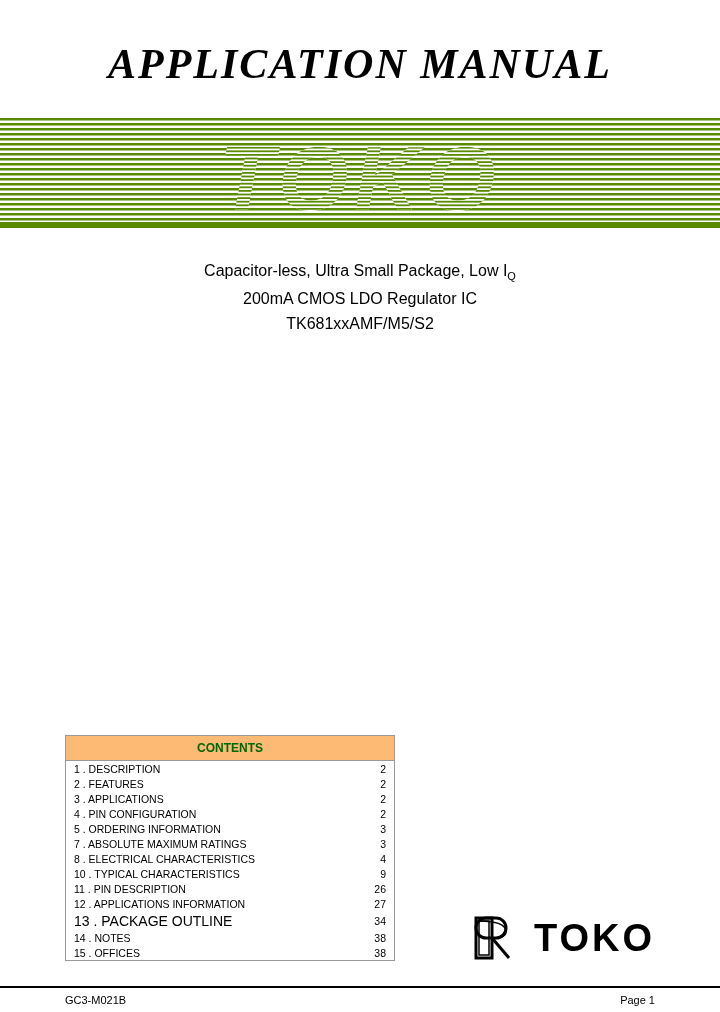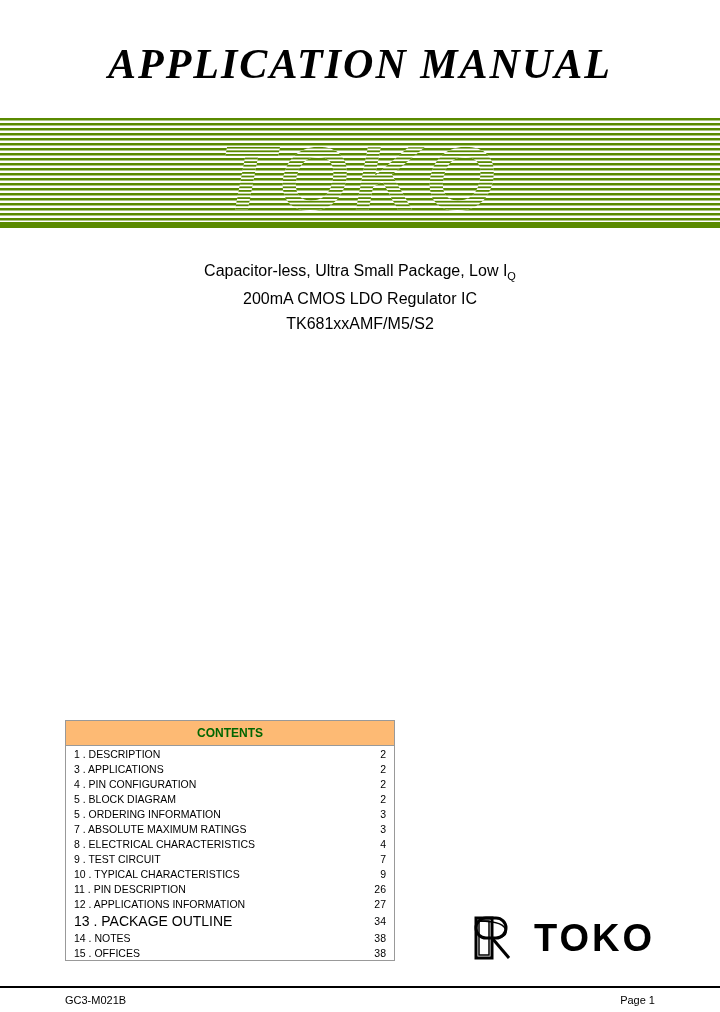--- a/index.html
+++ b/index.html
@@ -214,46 +214,42 @@
               <span>CONTENTS</span>
             </th>
           </tr>
         </thead>
         <tbody id="contents-tbody">
         <tr>
               <td style="padding: 1.5px 8px; border-left: 1px solid rgb(153, 153, 153); font-size: 10.5px; color: rgb(0, 0, 0);">1 . DESCRIPTION</td>
               <td style="padding: 1.5px 8px; border-right: 1px solid rgb(153, 153, 153); font-size: 10.5px; color: rgb(0, 0, 0); text-align: right;">2</td>
             </tr>
             <tr>
+              <td style="padding: 1.5px 8px; border-left: 1px solid rgb(153, 153, 153); font-size: 10.5px; color: rgb(0, 0, 0);">2 . FEATURES</td>
+              <td style="padding: 1.5px 8px; border-right: 1px solid rgb(153, 153, 153); font-size: 10.5px; color: rgb(0, 0, 0); text-align: right;">2</td>
+            </tr>
+            <tr>
               <td style="padding: 1.5px 8px; border-left: 1px solid rgb(153, 153, 153); font-size: 10.5px; color: rgb(0, 0, 0);">3 . APPLICATIONS</td>
               <td style="padding: 1.5px 8px; border-right: 1px solid rgb(153, 153, 153); font-size: 10.5px; color: rgb(0, 0, 0); text-align: right;">2</td>
             </tr>
             <tr>
               <td style="padding: 1.5px 8px; border-left: 1px solid rgb(153, 153, 153); font-size: 10.5px; color: rgb(0, 0, 0);">4 . PIN CONFIGURATION</td>
-              <td style="padding: 1.5px 8px; border-right: 1px solid rgb(153, 153, 153); font-size: 10.5px; color: rgb(0, 0, 0); text-align: right;">2</td>
-            </tr>
-            <tr>
-              <td style="padding: 1.5px 8px; border-left: 1px solid rgb(153, 153, 153); font-size: 10.5px; color: rgb(0, 0, 0);">5 . BLOCK DIAGRAM</td>
               <td style="padding: 1.5px 8px; border-right: 1px solid rgb(153, 153, 153); font-size: 10.5px; color: rgb(0, 0, 0); text-align: right;">2</td>
             </tr>
             <tr>
               <td style="padding: 1.5px 8px; border-left: 1px solid rgb(153, 153, 153); font-size: 10.5px; color: rgb(0, 0, 0);">5 . ORDERING INFORMATION</td>
               <td style="padding: 1.5px 8px; border-right: 1px solid rgb(153, 153, 153); font-size: 10.5px; color: rgb(0, 0, 0); text-align: right;">3</td>
             </tr>
             <tr>
               <td style="padding: 1.5px 8px; border-left: 1px solid rgb(153, 153, 153); font-size: 10.5px; color: rgb(0, 0, 0);">7 . ABSOLUTE MAXIMUM RATINGS</td>
               <td style="padding: 1.5px 8px; border-right: 1px solid rgb(153, 153, 153); font-size: 10.5px; color: rgb(0, 0, 0); text-align: right;">3</td>
             </tr>
             <tr>
               <td style="padding: 1.5px 8px; border-left: 1px solid rgb(153, 153, 153); font-size: 10.5px; color: rgb(0, 0, 0);">8 . ELECTRICAL CHARACTERISTICS</td>
               <td style="padding: 1.5px 8px; border-right: 1px solid rgb(153, 153, 153); font-size: 10.5px; color: rgb(0, 0, 0); text-align: right;">4</td>
-            </tr>
-            <tr>
-              <td style="padding: 1.5px 8px; border-left: 1px solid rgb(153, 153, 153); font-size: 10.5px; color: rgb(0, 0, 0);">9 . TEST CIRCUIT</td>
-              <td style="padding: 1.5px 8px; border-right: 1px solid rgb(153, 153, 153); font-size: 10.5px; color: rgb(0, 0, 0); text-align: right;">7</td>
             </tr>
             <tr>
               <td style="padding: 1.5px 8px; border-left: 1px solid rgb(153, 153, 153); font-size: 10.5px; color: rgb(0, 0, 0);">10 . TYPICAL CHARACTERISTICS</td>
               <td style="padding: 1.5px 8px; border-right: 1px solid rgb(153, 153, 153); font-size: 10.5px; color: rgb(0, 0, 0); text-align: right;">9</td>
             </tr>
             <tr>
               <td style="padding: 1.5px 8px; border-left: 1px solid rgb(153, 153, 153); font-size: 10.5px; color: rgb(0, 0, 0);">11 . PIN DESCRIPTION</td>
               <td style="padding: 1.5px 8px; border-right: 1px solid rgb(153, 153, 153); font-size: 10.5px; color: rgb(0, 0, 0); text-align: right;">26</td>
             </tr>
             <tr>

